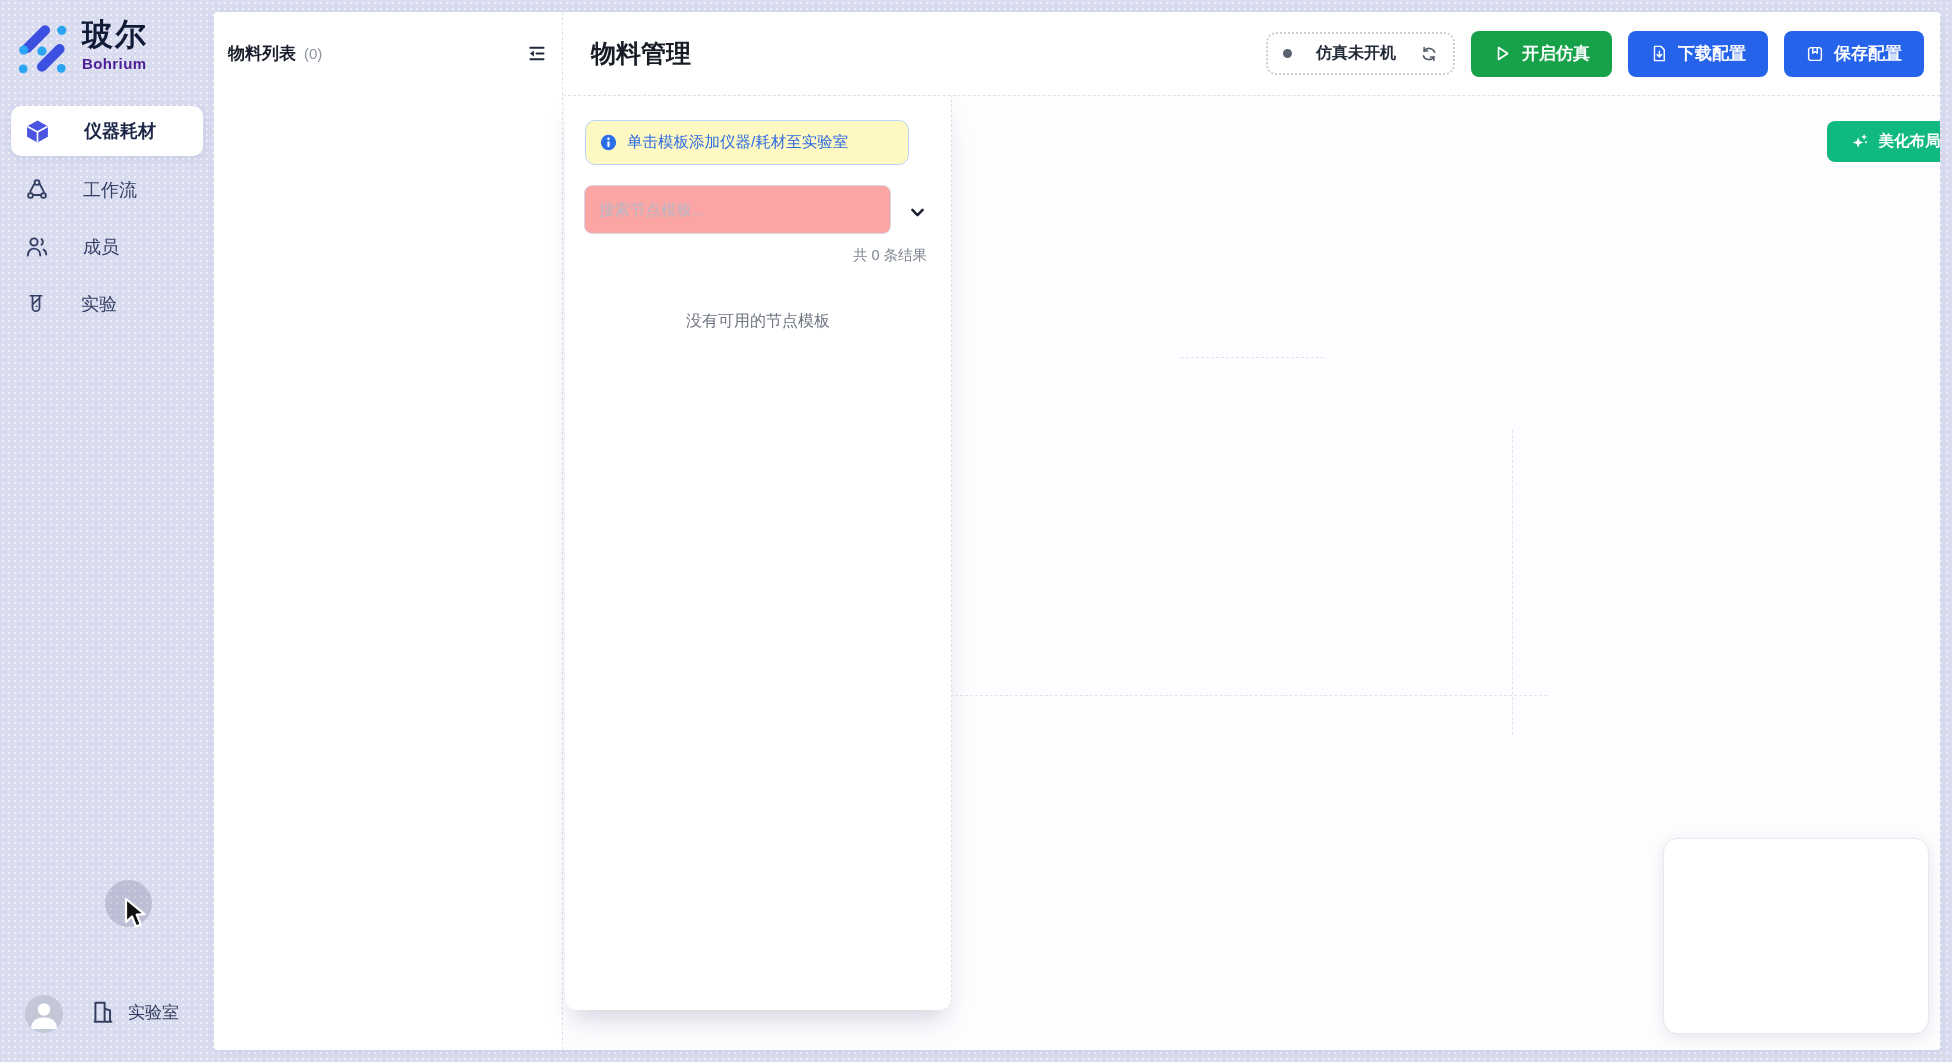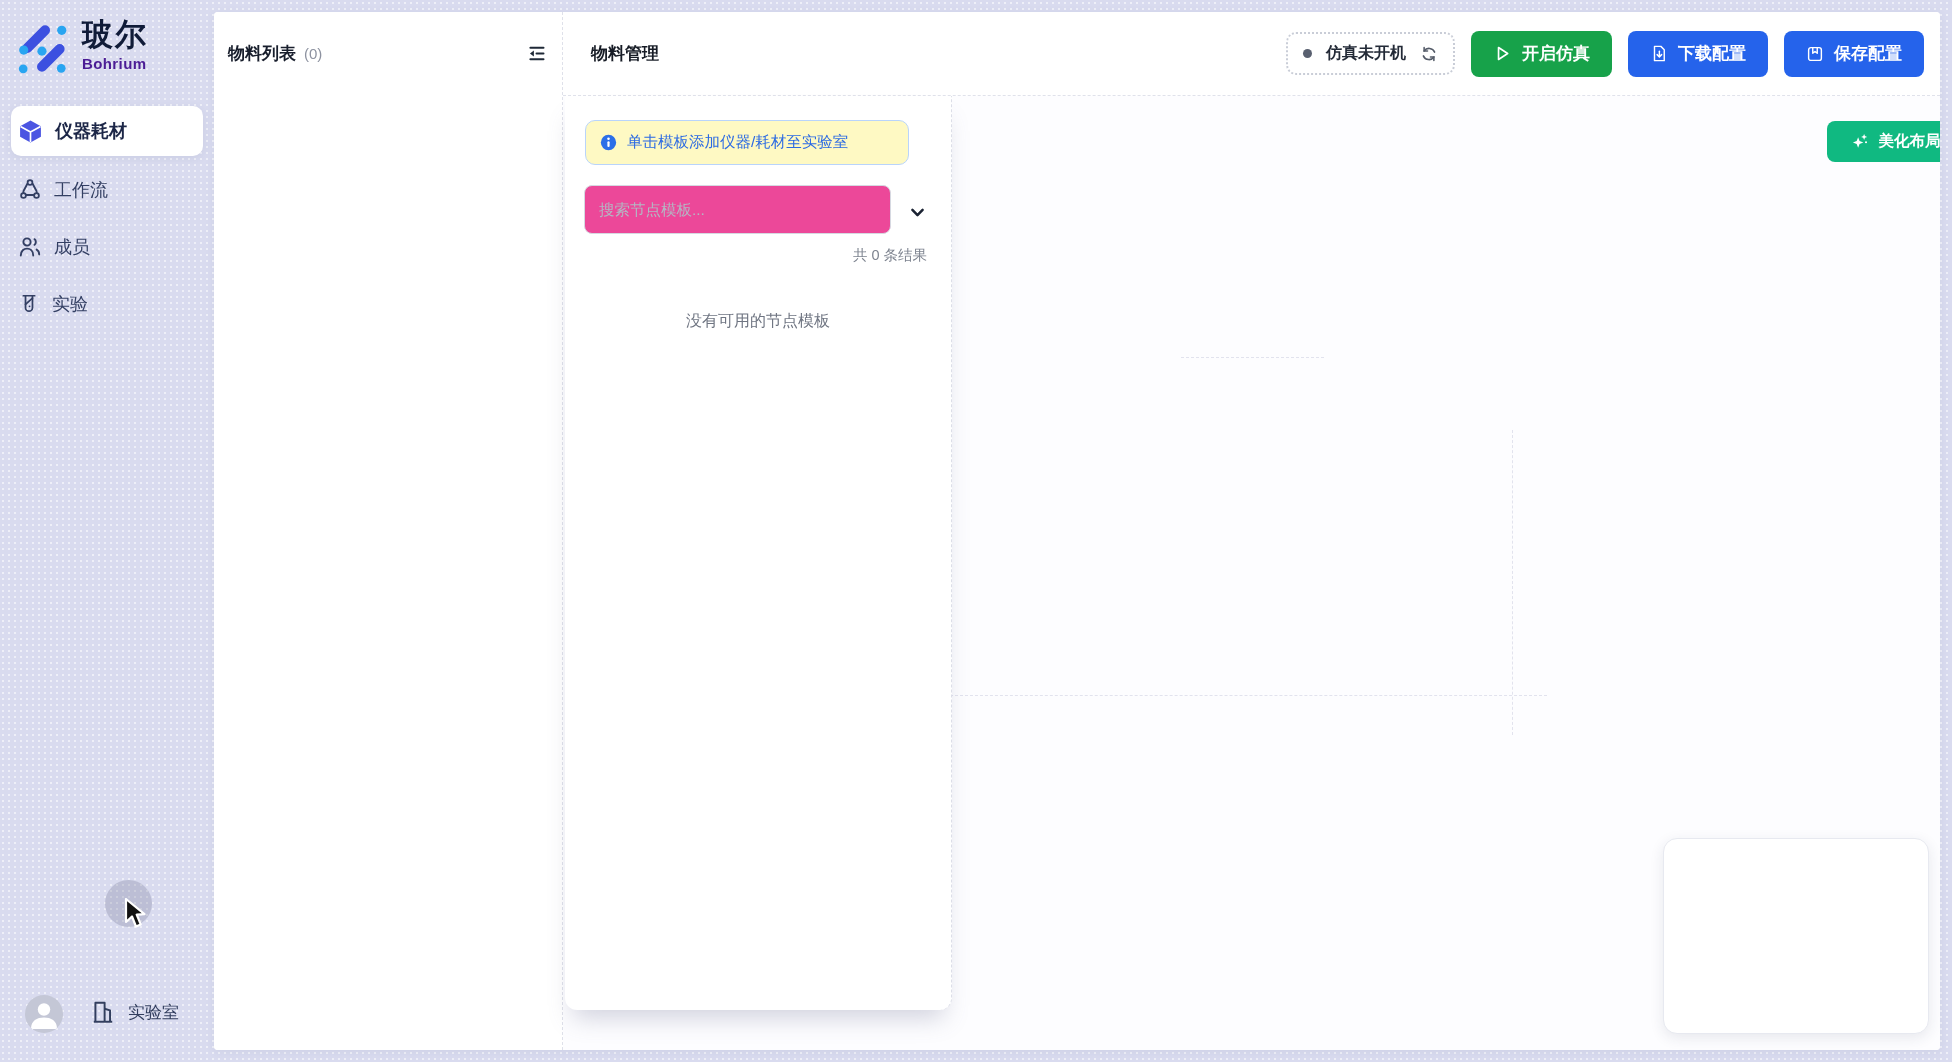--- a/index.html
+++ b/index.html
@@ -11,21 +11,21 @@
     background-size:6px 6px;
     -webkit-font-smoothing:antialiased;
   }
   
   .sidebar{position:absolute;left:0;top:0;width:214px;height:1062px;}
   .logo-row{position:absolute;left:18px;top:18px;display:flex;align-items:flex-start;gap:14px;cursor:pointer;}
   .logo-mark{width:50px;height:52px;margin-top:4px;}
   .brand-zh{font-size:31px;font-weight:800;color:#101b38;letter-spacing:2px;line-height:34px;text-align:center;}
   .brand-en{font-size:15px;font-weight:700;color:#4c1d95;letter-spacing:.4px;margin-top:3px;}
   .nav-item{position:absolute;left:11px;width:192px;height:44px;display:flex;align-items:center;
-    padding-left:7px;box-sizing:border-box;gap:12px;color:#333f63;font-size:18px;font-weight:500;cursor:pointer;border-radius:10px;}
+    padding-left:14px;box-sizing:border-box;gap:34px;color:#333f63;font-size:18px;font-weight:500;cursor:pointer;border-radius:10px;}
   .nav-item.active{height:50px;background:#ffffff;box-shadow:0 2px 8px rgba(70,80,130,.10);
     color:#1c2647;font-weight:700;}
   .nav-item svg{flex:0 0 auto;}
   .sidebar-footer-avatar{position:absolute;left:25px;top:995px;width:38px;height:38px;border-radius:50%;
     background:#c4c7d6;overflow:hidden;cursor:pointer;}
   .lab-row{position:absolute;left:90px;top:999px;display:flex;align-items:center;gap:12px;
     color:#323e5e;font-size:17px;font-weight:500;cursor:pointer;}
   
   .click-ripple{position:absolute;left:105px;top:880px;width:47px;height:47px;border-radius:50%;
     background:rgba(104,109,138,.26);}
@@ -36,24 +36,24 @@
   
   .list-panel{position:absolute;left:0;top:0;width:349px;height:1038px;background:#fff;
     border-right:1px dashed #dfe1ea;box-sizing:border-box;}
   .list-header{position:absolute;top:30px;left:14px;right:15px;display:flex;align-items:center;justify-content:space-between;}
   .list-title{font-size:17px;font-weight:700;color:#181e2c;display:flex;align-items:baseline;gap:8px;}
   .list-count{font-size:15px;font-weight:400;color:#8d92a0;}
   .icon-btn{width:22px;height:22px;display:flex;align-items:center;justify-content:center;cursor:pointer;}
   
   .main-header{position:absolute;left:349px;top:0;width:1377px;height:84px;border-bottom:1px dashed #e0e2eb;
     box-sizing:border-box;display:flex;align-items:center;background:#fff;}
-  .page-title{font-size:17px;font-weight:700;color:#171c26;margin-left:28px;}
+  .page-title{font-size:25px;font-weight:700;color:#171c26;margin-left:28px;}
   .header-actions{margin-left:auto;margin-right:16px;display:flex;align-items:center;gap:16px;}
   .status-pill{height:43px;border:2px dotted #c9cdd7;border-radius:10px;background:#fff;
-    display:flex;align-items:center;gap:14px;padding:0 15px;box-sizing:border-box;}
+    display:flex;align-items:center;gap:24px;padding:0 15px;box-sizing:border-box;}
   .status-dot{width:9px;height:9px;border-radius:50%;background:#596070;}
   .status-text{font-size:16px;font-weight:600;color:#232a37;}
   .btn{height:46px;border:none;border-radius:8px;display:flex;align-items:center;gap:10px;
     padding:0 22px;font-size:17px;font-weight:600;color:#fff;cursor:pointer;
     font-family:"Liberation Sans","DejaVu Sans",sans-serif;}
   .btn-green{background:#17a24a;}
   .btn-blue{background:#2563eb;}
   
   .canvas{position:absolute;left:349px;top:84px;width:1377px;height:954px;background:#fdfdff;}
   .guide{position:absolute;}
@@ -62,21 +62,21 @@
   
   .tpl-panel{position:absolute;left:2px;top:0;width:387px;height:914px;background:#fff;
     border-right:1px dashed #dcdee8;border-radius:0 0 12px 12px;box-sizing:border-box;
     box-shadow:0 16px 24px -8px rgba(96,101,138,.28);}
   .tpl-banner{position:absolute;left:20px;top:24px;width:324px;height:45px;box-sizing:border-box;
     background:#fef9c3;border:1px solid #b9d4fb;border-radius:10px;
     display:flex;align-items:center;gap:10px;padding:0 14px;}
   .tpl-banner-text{color:#2b6ae3;font-size:15.5px;}
   .tpl-search{position:absolute;left:19px;top:89px;width:307px;height:49px;box-sizing:border-box;
     border:1px solid #d6d9e1;border-radius:8px;padding:0 14px;font-size:15.5px;color:#333;
-    font-family:"Liberation Sans","DejaVu Sans",sans-serif;outline:none;background:#ec4899;}
+    font-family:"Liberation Sans","DejaVu Sans",sans-serif;outline:none;background:#fca5a5;}
   .tpl-search::placeholder{color:#b3b8c4;}
   .tpl-chevron{position:absolute;left:341px;top:105px;width:22px;height:22px;display:flex;
     align-items:center;justify-content:center;cursor:pointer;}
   .tpl-results{position:absolute;right:24px;top:150px;font-size:14.5px;color:#7d838f;}
   .tpl-empty{position:absolute;left:0;top:215px;width:100%;text-align:center;font-size:16px;color:#6f7582;}
   
   .beautify-btn{position:absolute;left:1226px;top:25px;width:137px;height:41px;border:none;border-radius:8px;
     background:#10b981;color:#fff;font-size:15.5px;font-weight:600;display:flex;align-items:center;
     justify-content:center;gap:9px;cursor:pointer;font-family:"Liberation Sans","DejaVu Sans",sans-serif;margin-left:38px;}
   

